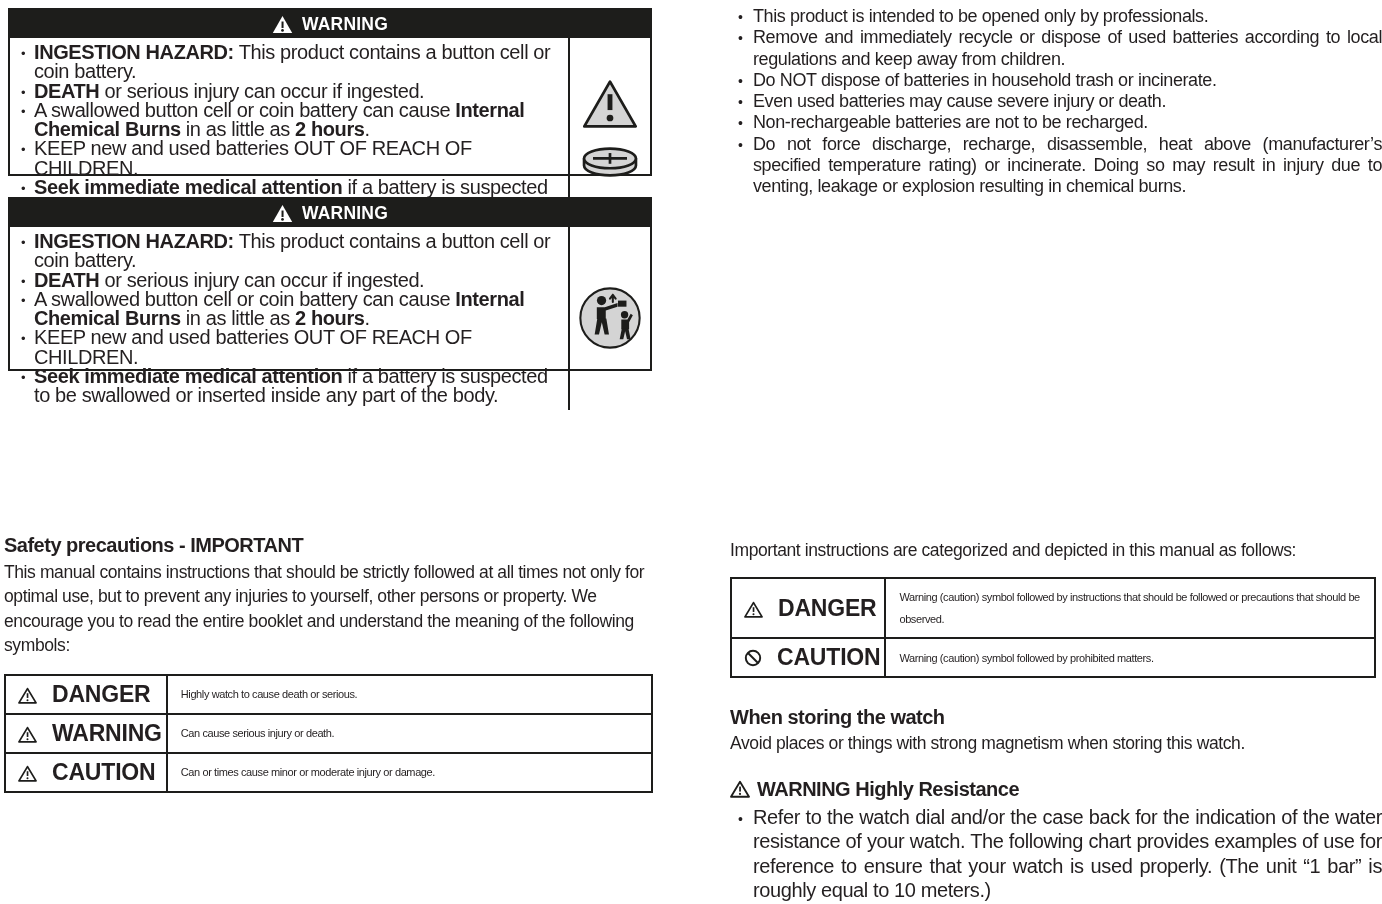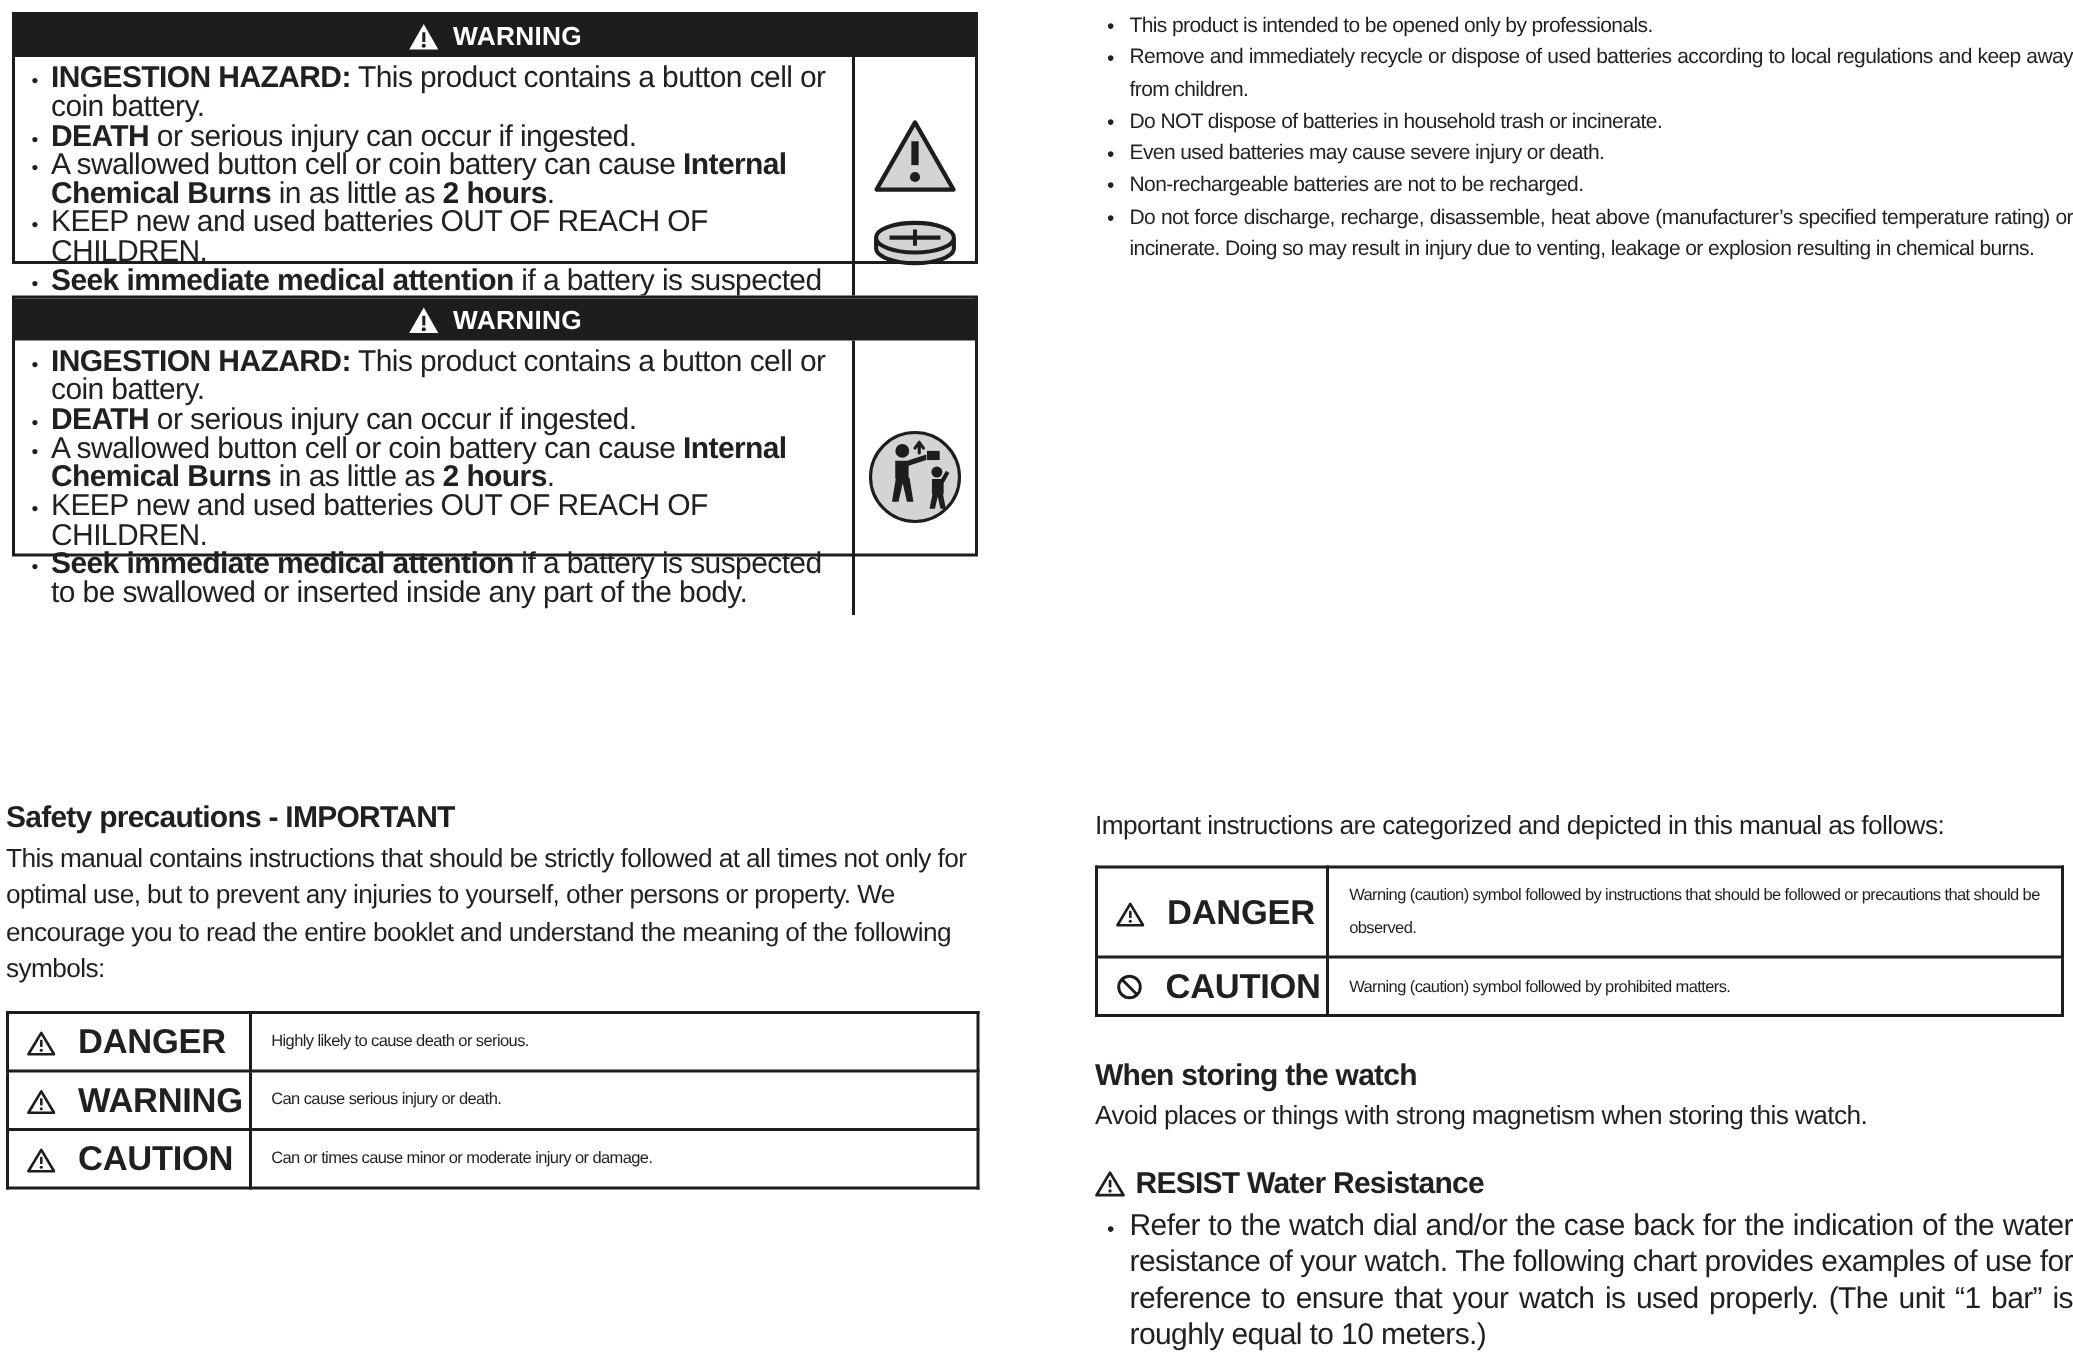--- a/index.html
+++ b/index.html
@@ -24,21 +24,21 @@
   .wbox-iconcol {
     width:82px; border-left:2px solid #1d1d1b;
     display:flex; flex-direction:column; align-items:center; justify-content:center; gap:16px;
   }
   ul.blist { list-style:none; }
   .wbox-bullets li { position:relative; padding-left:20px; font-size:20px; line-height:19.3px; }
   .wbox-bullets li::before { content:"•"; position:absolute; left:7px; font-size:13px; top:1px; }
 
   
   .tr-list li {
-    position:relative; padding-left:23px; font-size:14px; line-height:21.3px;
+    position:relative; padding-left:23px; font-size:18px; line-height:21.3px;
     text-align:justify;
   }
   .tr-list li::before { content:"•"; position:absolute; left:8px; font-size:14px; top:1px; }
 
   
   h2.sec-title { font-size:20px; font-weight:bold; letter-spacing:-0.5px; line-height:26px; }
   p.sec-body { font-size:17.5px; line-height:24.4px; }
 
   
   table.sev { border-collapse:collapse; width:100%; background:#fff; }
@@ -146,21 +146,21 @@
   <table class="sev" id="safety-table">
     <tbody>
         <tr>
           <td class="sym-cell">
   <span class="icon"><svg viewBox="0 0 24 21" width="19" height="17">
                 <path d="M12 1.8 L22.8 19.8 H1.2 Z" fill="none" stroke="#1d1d1b" stroke-width="2.2" stroke-linejoin="round"></path>
                 <rect x="11" y="7.6" width="2.1" height="6" fill="#1d1d1b"></rect>
                 <circle cx="12" cy="16.4" r="1.3" fill="#1d1d1b"></circle>
               </svg></span>
 <span class="sym-label">DANGER</span></td>
-          <td class="desc-cell">Highly likely to cause death or serious.</td>
+          <td class="desc-cell">Highly watch to cause death or serious.</td>
         </tr>
         <tr>
           <td class="sym-cell">
   <span class="icon"><svg viewBox="0 0 24 21" width="19" height="17">
                 <path d="M12 1.8 L22.8 19.8 H1.2 Z" fill="none" stroke="#1d1d1b" stroke-width="2.2" stroke-linejoin="round"></path>
                 <rect x="11" y="7.6" width="2.1" height="6" fill="#1d1d1b"></rect>
                 <circle cx="12" cy="16.4" r="1.3" fill="#1d1d1b"></circle>
               </svg></span>
 <span class="sym-label">WARNING</span></td>
           <td class="desc-cell">Can cause serious injury or death.</td>
@@ -211,19 +211,19 @@
   <p class="sec-body" style="margin-top:1px;">Avoid places or things with strong magnetism when storing this watch.</p>
 </div>
 
 <div class="abs" style="left:730px; top:776px; width:652px;">
   <h2 class="sec-title wr-title">
     <span class="icon"><svg viewBox="0 0 24 21" width="20" height="18">
           <path d="M12 1.8 L22.8 19.8 H1.2 Z" fill="none" stroke="#1d1d1b" stroke-width="2.2" stroke-linejoin="round"></path>
           <rect x="11" y="7.6" width="2.1" height="6" fill="#1d1d1b"></rect>
           <circle cx="12" cy="16.4" r="1.3" fill="#1d1d1b"></circle>
         </svg></span>
-    <span>RESIST Water Resistance</span>
+    <span>WARNING Highly Resistance</span>
   </h2>
   <ul class="blist br-list" style="margin-top:3px;">
       <li>Refer to the watch dial and/or the case back for the indication of the water resistance of your watch. The following chart provides examples of use for reference to ensure that your watch is used properly. (The unit “1 bar” is roughly equal to 10 meters.)</li>
       <li>WATER RESIST(ANT) ×× bar may also be indicated as W. R. ×× bar.</li>
     </ul>
 </div>
 
 </body></html>

